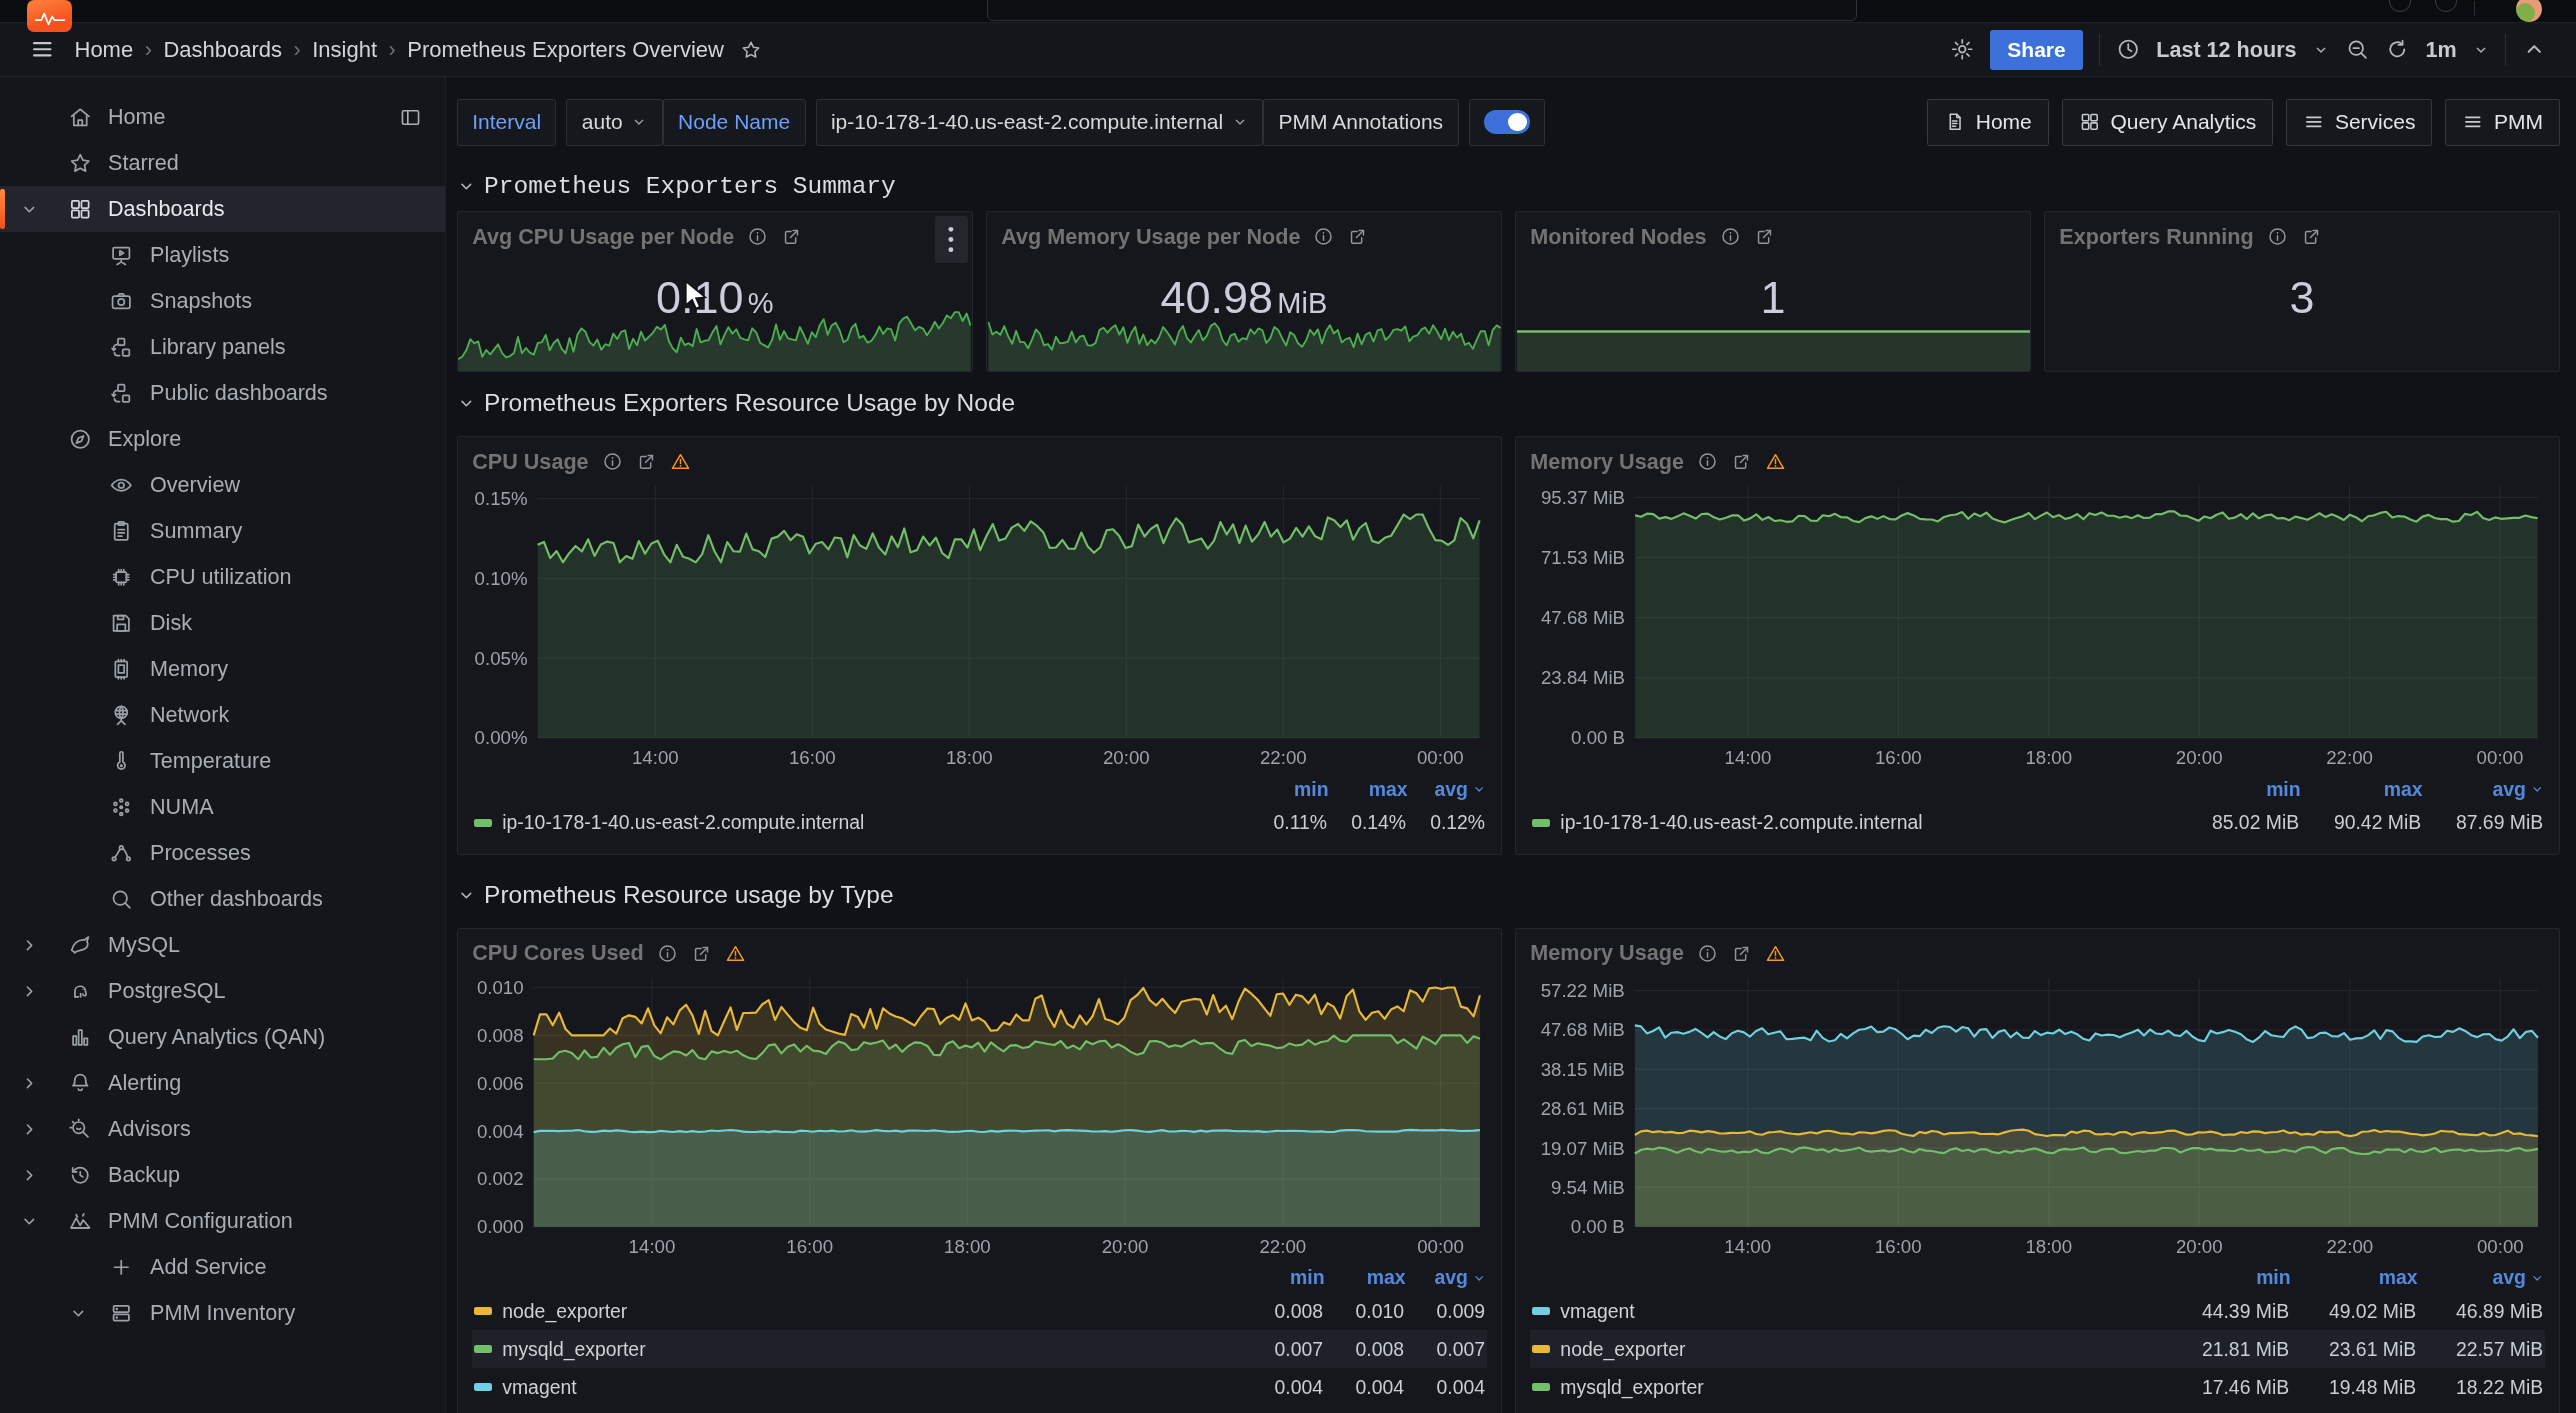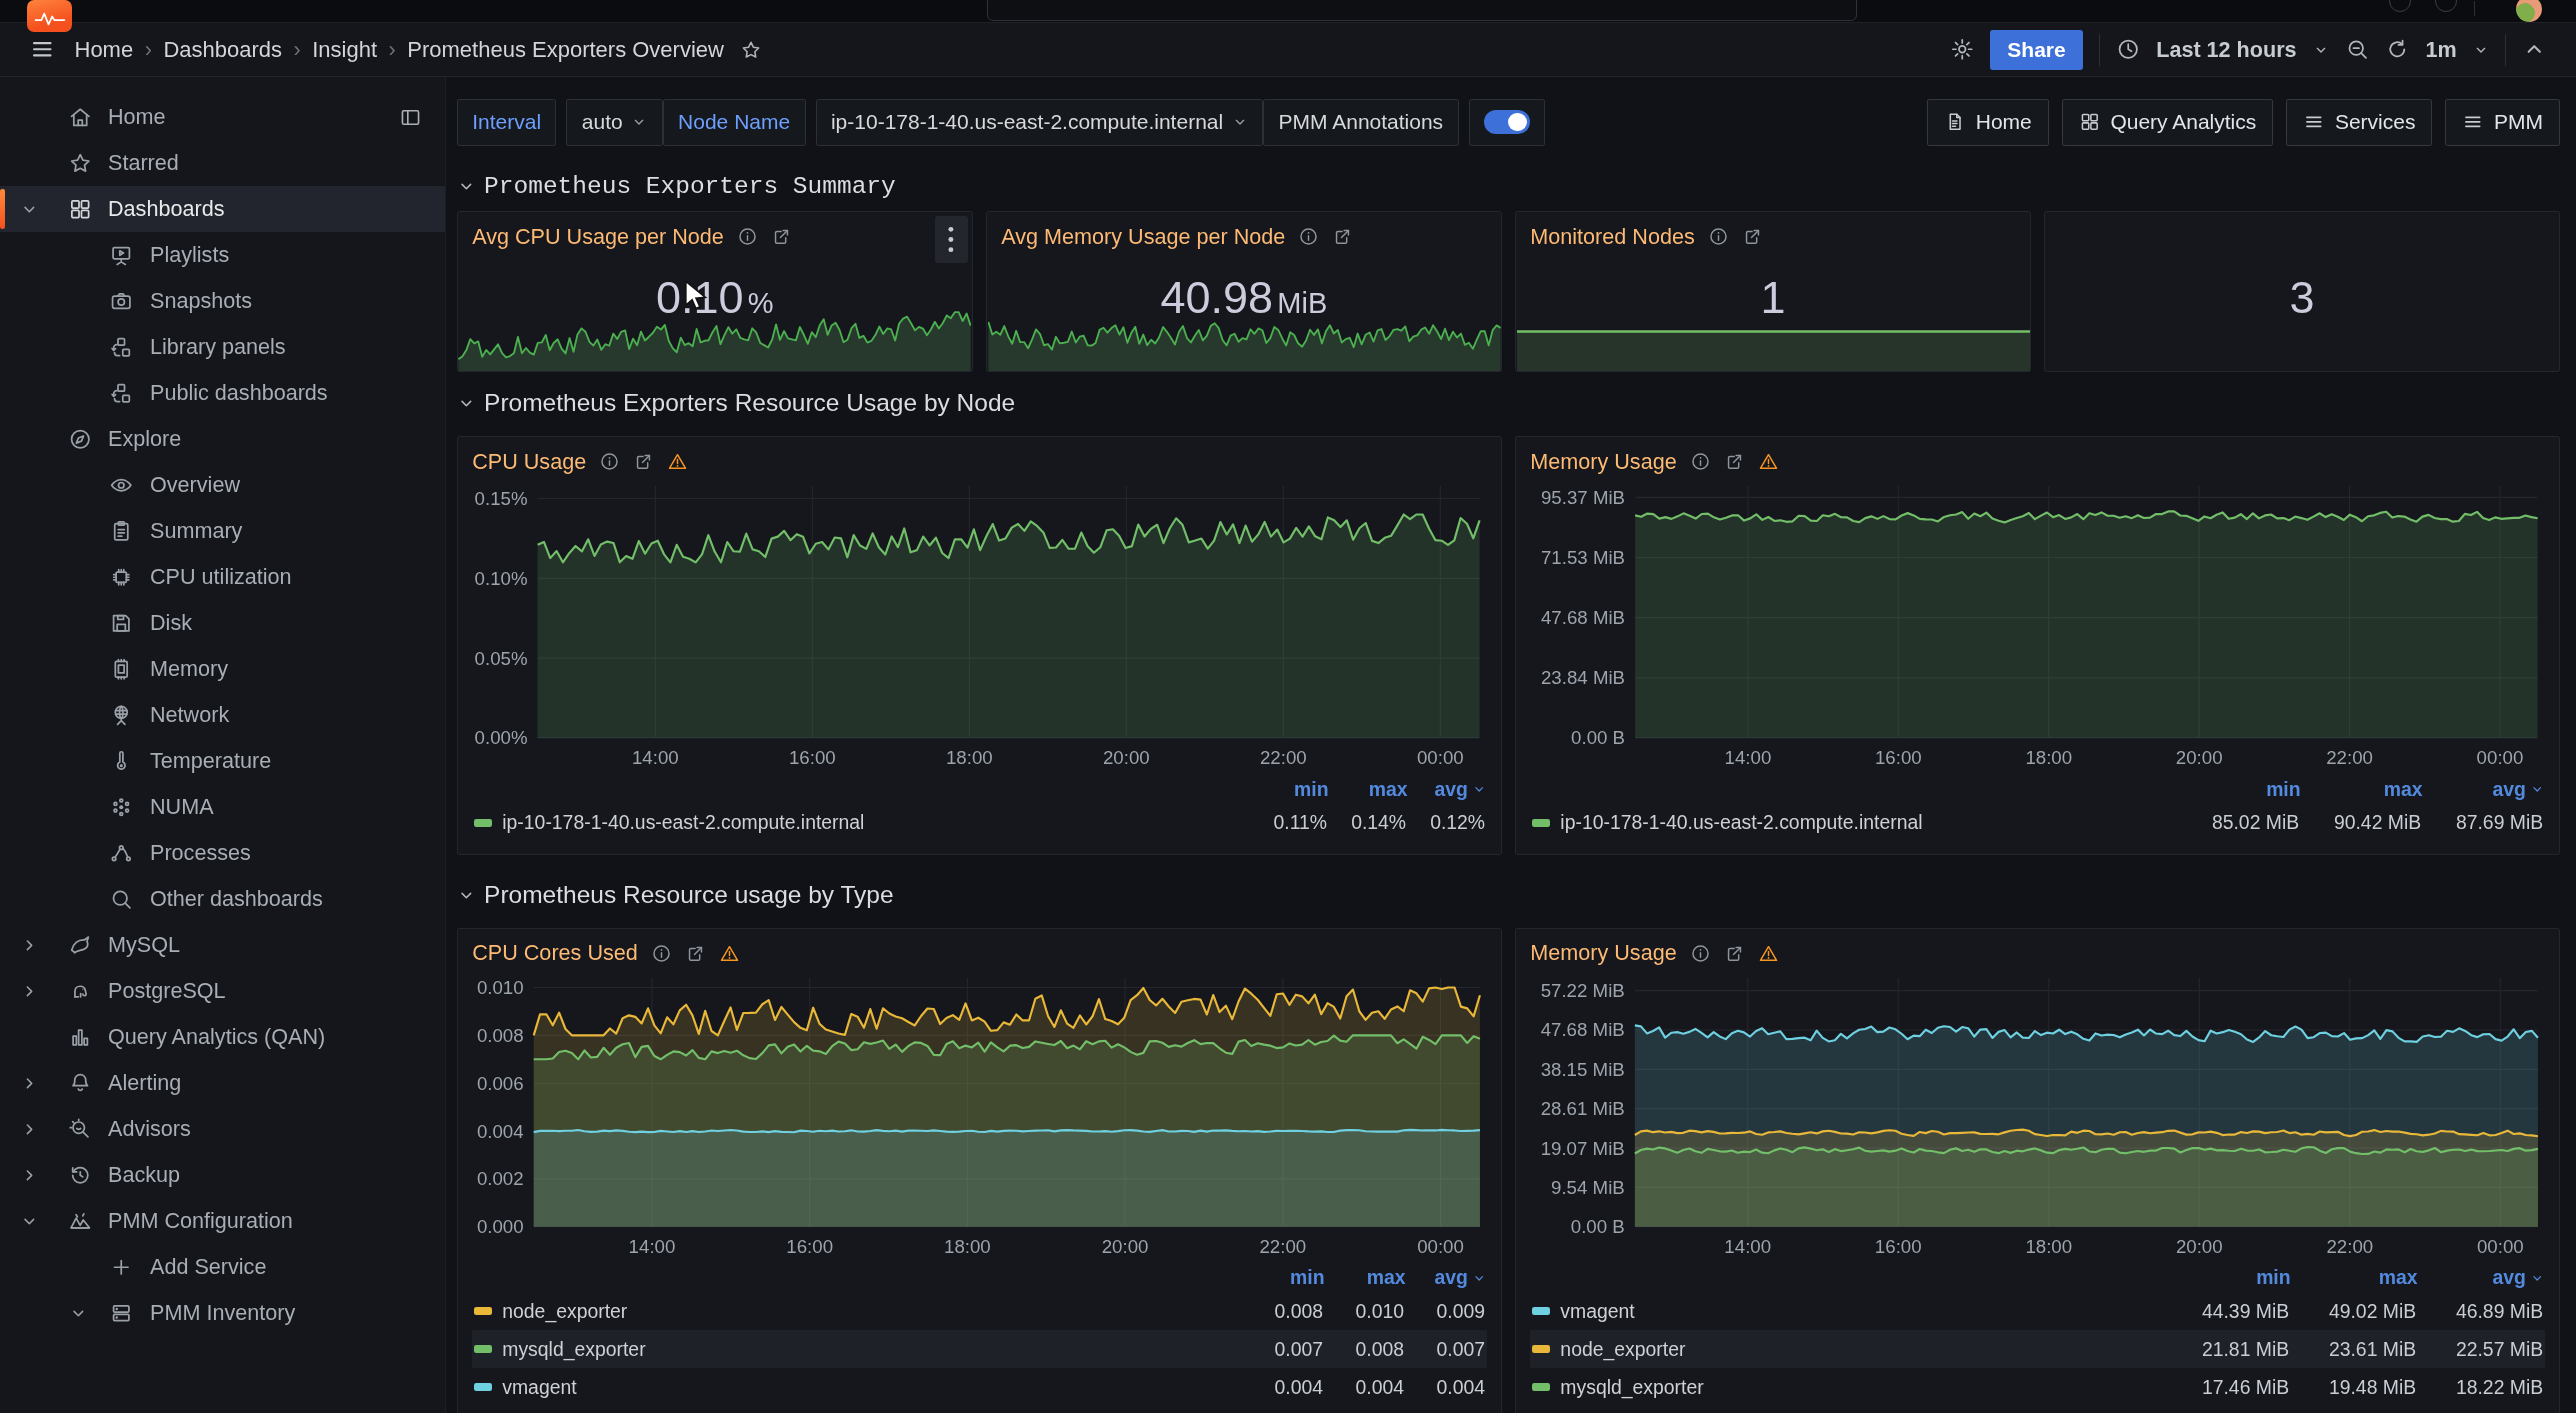--- a/index.html
+++ b/index.html
@@ -69,21 +69,21 @@
   .tbtn{height:47px;box-sizing:border-box;display:flex;align-items:center;gap:10px;border:0.7px solid #34383f;
         border-radius:2.2px;background:#15181d;padding:0 16px;font-size:21px;color:#e3e5e8;white-space:nowrap;}
   .tbtn .ic{width:21.6px;height:21.6px;color:#c7ccd1;}
 
   .sect{display:flex;align-items:center;gap:8.6px;font-size:24.5px;font-weight:500;color:#dcdde1;}
   .sect .ic{width:18.7px;height:18.7px;color:#b2b7bd;}
   #sect-0{margin-top:27px;font-family:Liberation Mono, monospace;} #sect-1{margin-top:17.3px;} #sect-2{margin-top:26px;}
 
   .stats-grid{display:grid;grid-template-columns:repeat(4,1fr);gap:13px;margin-top:11.5px;height:161px;}
   .panel{position:relative;background:#15171d;border:0.7px solid #24262e;border-radius:2.2px;box-sizing:border-box;overflow:hidden;}
-  .p-head{display:flex;align-items:center;gap:13px;padding:11.5px 14.4px 0;font-size:21.6px;font-weight:400;color:#fdba74;white-space:nowrap;}
+  .p-head{display:flex;align-items:center;gap:13px;padding:11.5px 14.4px 0;font-size:21.6px;font-weight:700;color:#737373;white-space:nowrap;}
   .p-head .ic{width:21px;height:21px;color:#8e959c;}
   .p-head .warn{color:#f79520;}
   .stat-value{position:absolute;left:0;right:0;top:54%;transform:translateY(-50%);text-align:center;
               font-size:45px;font-weight:500;color:#ccccdc;z-index:2;}
   .stat-value .unit{font-size:29px;margin-left:4.3px;}
   .spark{position:absolute;left:0.7px;right:0.7px;bottom:0;height:66px;}
   .spark.flat{height:46px;}
   .stat-menu{position:absolute;top:4.3px;right:4.3px;width:33px;height:47px;background:#24262d;border-radius:2.9px;
              display:flex;align-items:center;justify-content:center;z-index:3;}
   .stat-menu svg{width:5.8px;height:29px;}
@@ -665,20 +665,37 @@
               </svg>
             </span>
           </div>
       <div class="stat-value">1</div>
       <div class="spark flat"><svg width="513" height="46" viewBox="0 0 714 64">
               <path d="M0,64 L0,9 L714,9 L714,64Z" fill="#73bf69" fill-opacity="0.18"></path>
          <line x1="0" y1="9" x2="714" y2="9" stroke="#73bf69" stroke-width="3.5"></line>
             </svg></div>
     </div>
     <div class="panel" id="stat-3">
+      <div class="p-head">
+            <span>Exporters Running</span>
+        <span class="ic">
+              <svg viewBox="0 0 24 24" fill="none" stroke="currentColor" stroke-width="1.7" stroke-linecap="round" stroke-linejoin="round">
+                <circle cx="12" cy="12" r="8.6"></circle>
+                <path d="M12 11.2v5"></path>
+                <circle cx="12" cy="7.9" r="1" fill="currentColor" stroke="none"></circle>
+              </svg>
+            </span>
+        <span class="ic">
+              <svg viewBox="0 0 24 24" fill="none" stroke="currentColor" stroke-width="1.7" stroke-linecap="round" stroke-linejoin="round">
+                <path d="M13.8 5.2h5v5"></path>
+                <path d="M18.8 5.2l-8 8"></path>
+                <path d="M16.8 13.4v4.9a1.5 1.5 0 01-1.5 1.5H6.7a1.5 1.5 0 01-1.5-1.5V7.7a1.5 1.5 0 011.5-1.5h4.9"></path>
+              </svg>
+            </span>
+          </div>
       <div class="stat-value">3</div>
     </div>
   </div>
 
   <div class="sect" id="sect-1">
     <span class="ic">
           <svg viewBox="0 0 24 24" fill="none" stroke="currentColor" stroke-width="1.7" stroke-linecap="round" stroke-linejoin="round">
             <path d="M6.5 9.5l5.5 5.5 5.5-5.5" stroke-width="2"></path>
           </svg>
         </span>

